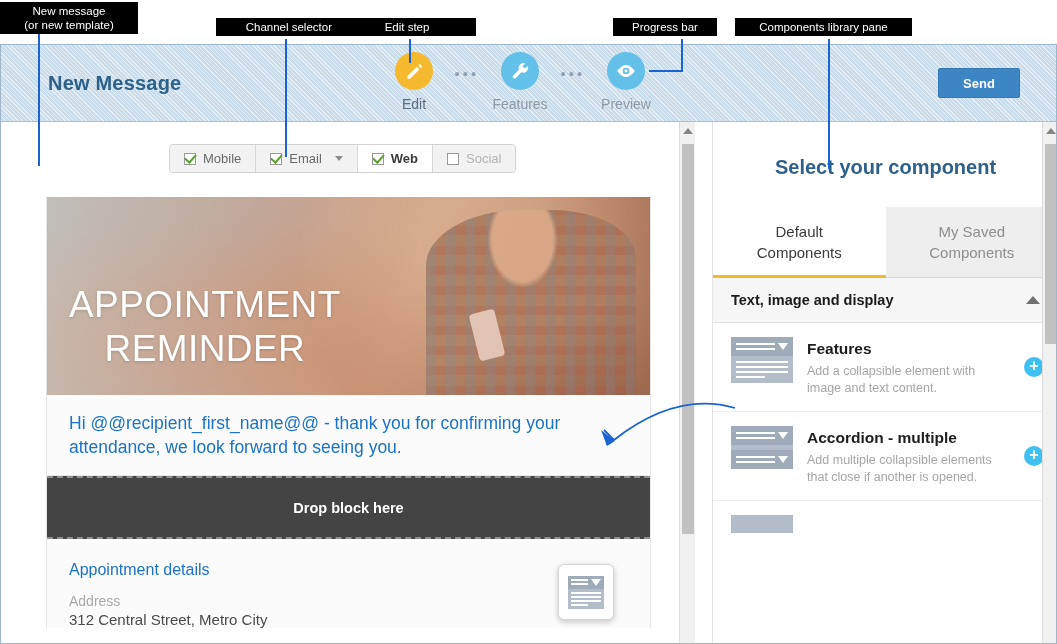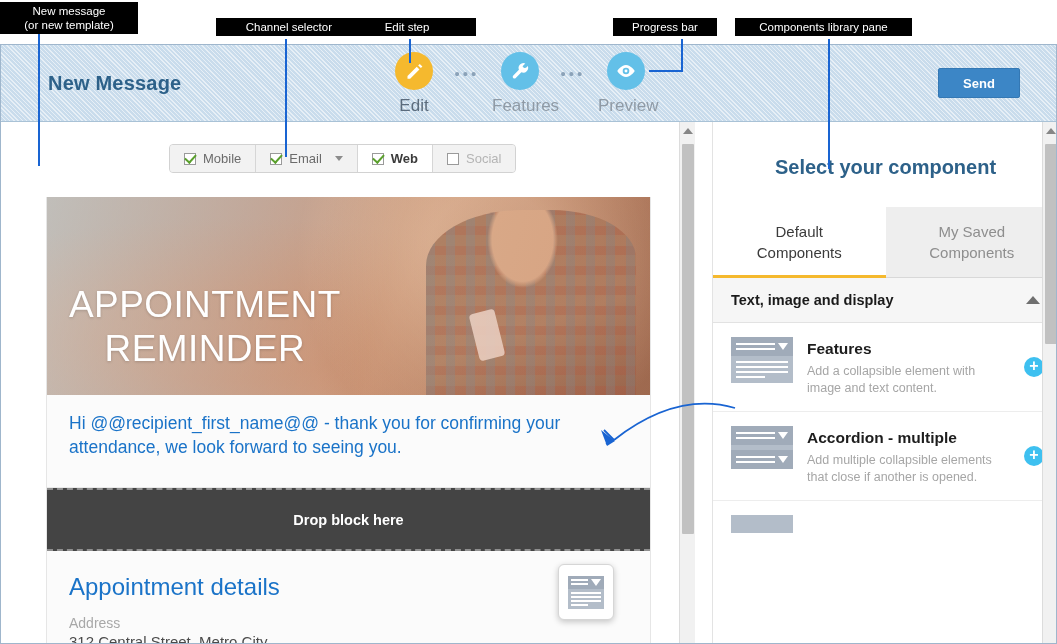--- a/index.html
+++ b/index.html
@@ -71,21 +71,21 @@
   .step { width: 56px; text-align: center; }
   .step-circle {
     width: 38px; height: 38px; border-radius: 50%;
     margin: 0 auto;
     display: flex; align-items: center; justify-content: center;
   }
   .step-circle.edit    { background: #f5b92e; }
   .step-circle.blue    { background: #63c0e8; }
   .step-label {
     margin-top: 6px;
-    font-size: 17px;
+    font-size: 14px;
     color: #8f9aa5;
   }
   .step-label.active { color: #5b6b7c; }
   .step-sep {
     width: 50px;
     padding-top: 17px;
     text-align: center;
     color: #8ba2b8;
     letter-spacing: 3px;
     font-size: 15px;
@@ -221,21 +221,21 @@
     line-height: 44px;
     font-weight: normal;
     letter-spacing: .4px;
     text-shadow: 0 1px 3px rgba(0,0,0,.18);
     white-space: pre-line;
     text-align: center;
   }
 
   .greeting-block {
     position: relative;
-    padding: 16px 18px 28px 22px;
+    padding: 16px 18px 16px 22px;
     border-bottom: 1px solid #e9e9e9;
     background: #fbfbfb;
   }
   .greeting {
     color: #1a73c8;
     font-size: 17.5px;
     line-height: 24px;
   }
 
   .drop-block {
@@ -248,21 +248,21 @@
     font-size: 14.5px;
     font-weight: bold;
   }
 
   .details-block {
     padding: 22px 22px 0 22px;
     background: #fbfbfb;
   }
   .details-title {
     color: #1a73c8;
-    font-size: 24px;
+    font-size: 16px;
     margin-bottom: 14px;
   }
   .details-label {
     color: #a8a8a8;
     font-size: 14px;
     margin-bottom: 2px;
   }
   .details-value {
     color: #4a4a4a;
     font-size: 15px;

